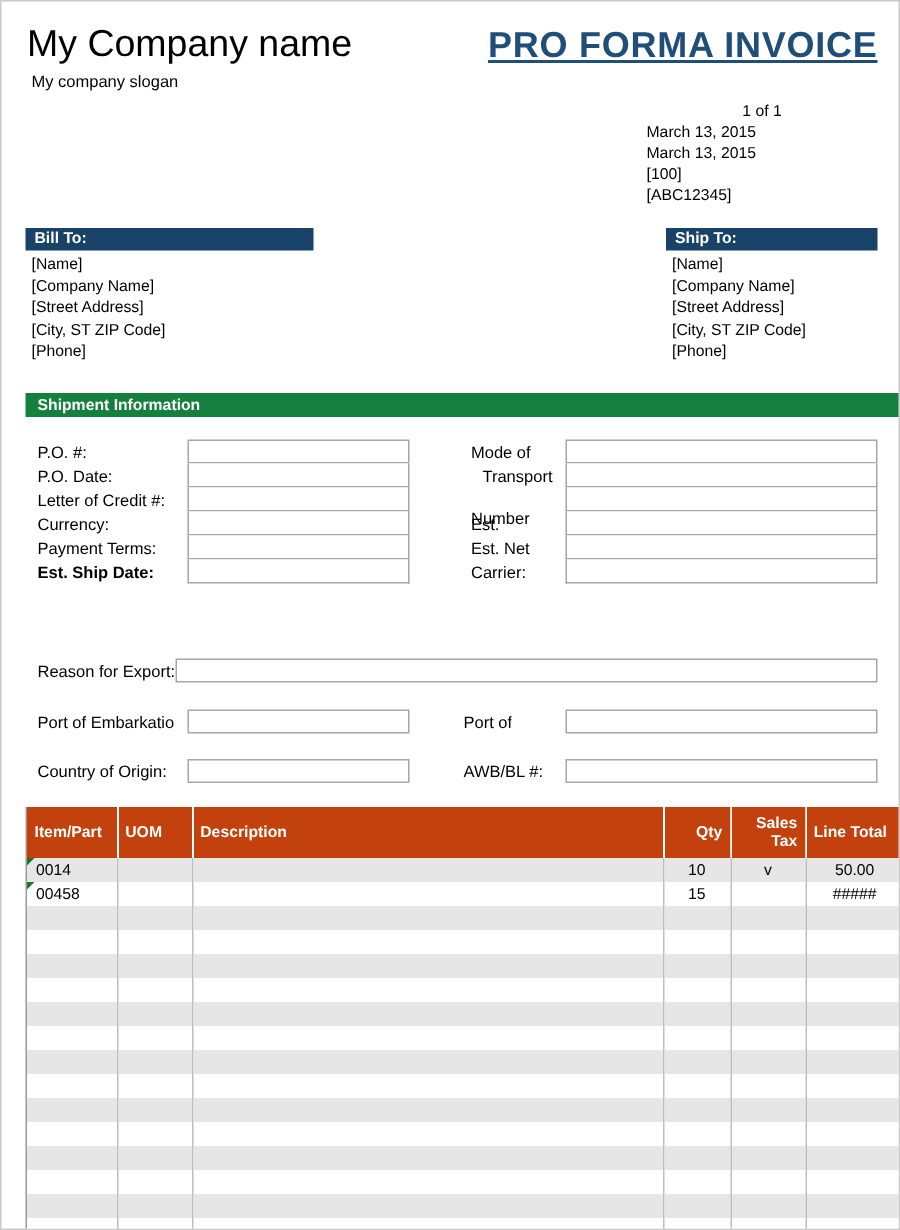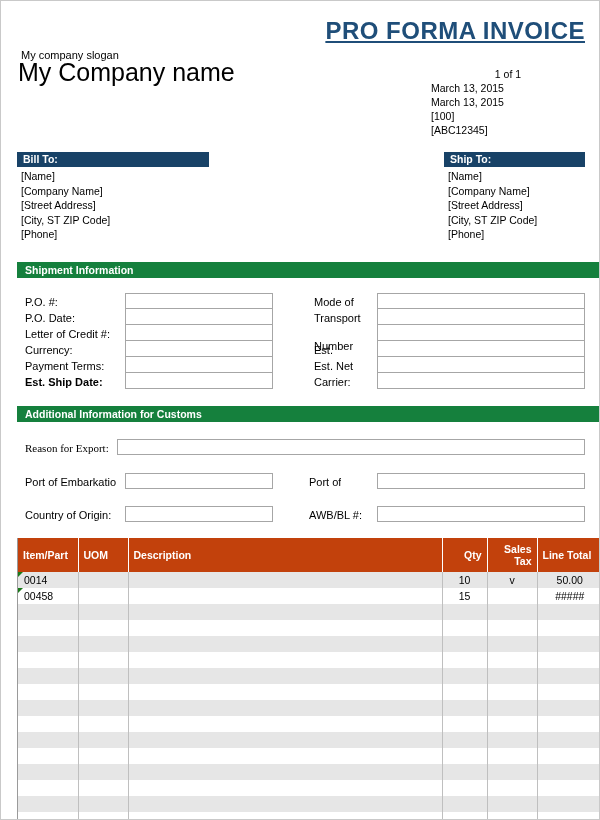--- a/index.html
+++ b/index.html
@@ -29,21 +29,20 @@
     height: 150px;
   }
   .company-name {
     position: absolute;
     left: 17px; top: 14px;
     font-size: 25px;
     font-weight: normal;
     color: #000000;
     letter-spacing: 0px;
     white-space: nowrap;
-    margin-top: 43px;
   }
   .company-slogan {
     position: absolute;
     left: 20px; top: 48px;
     font-size: 11px;
     color: #000000;
     white-space: nowrap;
   }
   .doc-title {
     position: absolute;
@@ -228,36 +227,35 @@
   <div class="field-label" style="left:24px; top:375px;font-weight:bold;">Est. Ship Date:</div>
 
   <div class="field-box" style="left:124px; top:292px; width:148px;"></div>
   <div class="field-box stack-mid" style="left:124px; top:308px; width:148px;"></div>
   <div class="field-box stack-mid" style="left:124px; top:324px; width:148px;"></div>
   <div class="field-box stack-mid" style="left:124px; top:340px; width:148px;"></div>
   <div class="field-box stack-mid" style="left:124px; top:356px; width:148px;"></div>
   <div class="field-box stack-mid" style="left:124px; top:372px; width:148px;"></div>
 
   <div class="field-label" style="left:313px; top:295px; width:62px;">Mode of</div>
-  <div class="field-label" style="left:313px; top:311px; width:62px;">Transport</div>
+  <div class="field-label" style="left:313px; top:311px; width:62px;text-align:center;">Transport</div>
   <div class="field-label" style="left:313px; top:339px; width:62px;">Number</div>
   <div class="field-label" style="left:313px; top:343px; width:62px;">Est.</div>
   <div class="field-label" style="left:313px; top:359px; width:62px;">Est. Net</div>
   <div class="field-label" style="left:313px; top:375px; width:62px;">Carrier:</div>
 
   <div class="field-box" style="left:376px; top:292px; width:208px;"></div>
   <div class="field-box stack-mid" style="left:376px; top:308px; width:208px;"></div>
   <div class="field-box stack-mid" style="left:376px; top:324px; width:208px;"></div>
   <div class="field-box stack-mid" style="left:376px; top:340px; width:208px;"></div>
   <div class="field-box stack-mid" style="left:376px; top:356px; width:208px;"></div>
   <div class="field-box stack-mid" style="left:376px; top:372px; width:208px;"></div>
 
-  <div class="section-bar bar-customs">Additional Information for Customs</div>
-
-  <div class="field-label" style="left:24px; top:441px;font-family:Liberation Serif, serif;">Reason for Export:</div>
+
+  <div class="field-label" style="left:24px; top:441px;">Reason for Export:</div>
   <div class="field-box" style="left:116px; top:438px; width:468px;"></div>
 
   <div class="field-label" style="left:24px; top:475px; width:100px;">Port of Embarkatio</div>
   <div class="field-box" style="left:124px; top:472px; width:148px;"></div>
 
   <div class="field-label" style="left:308px; top:475px;">Port of</div>
   <div class="field-box" style="left:376px; top:472px; width:208px;"></div>
 
   <div class="field-label" style="left:24px; top:508px;">Country of Origin:</div>
   <div class="field-box" style="left:124px; top:505px; width:148px;"></div>

